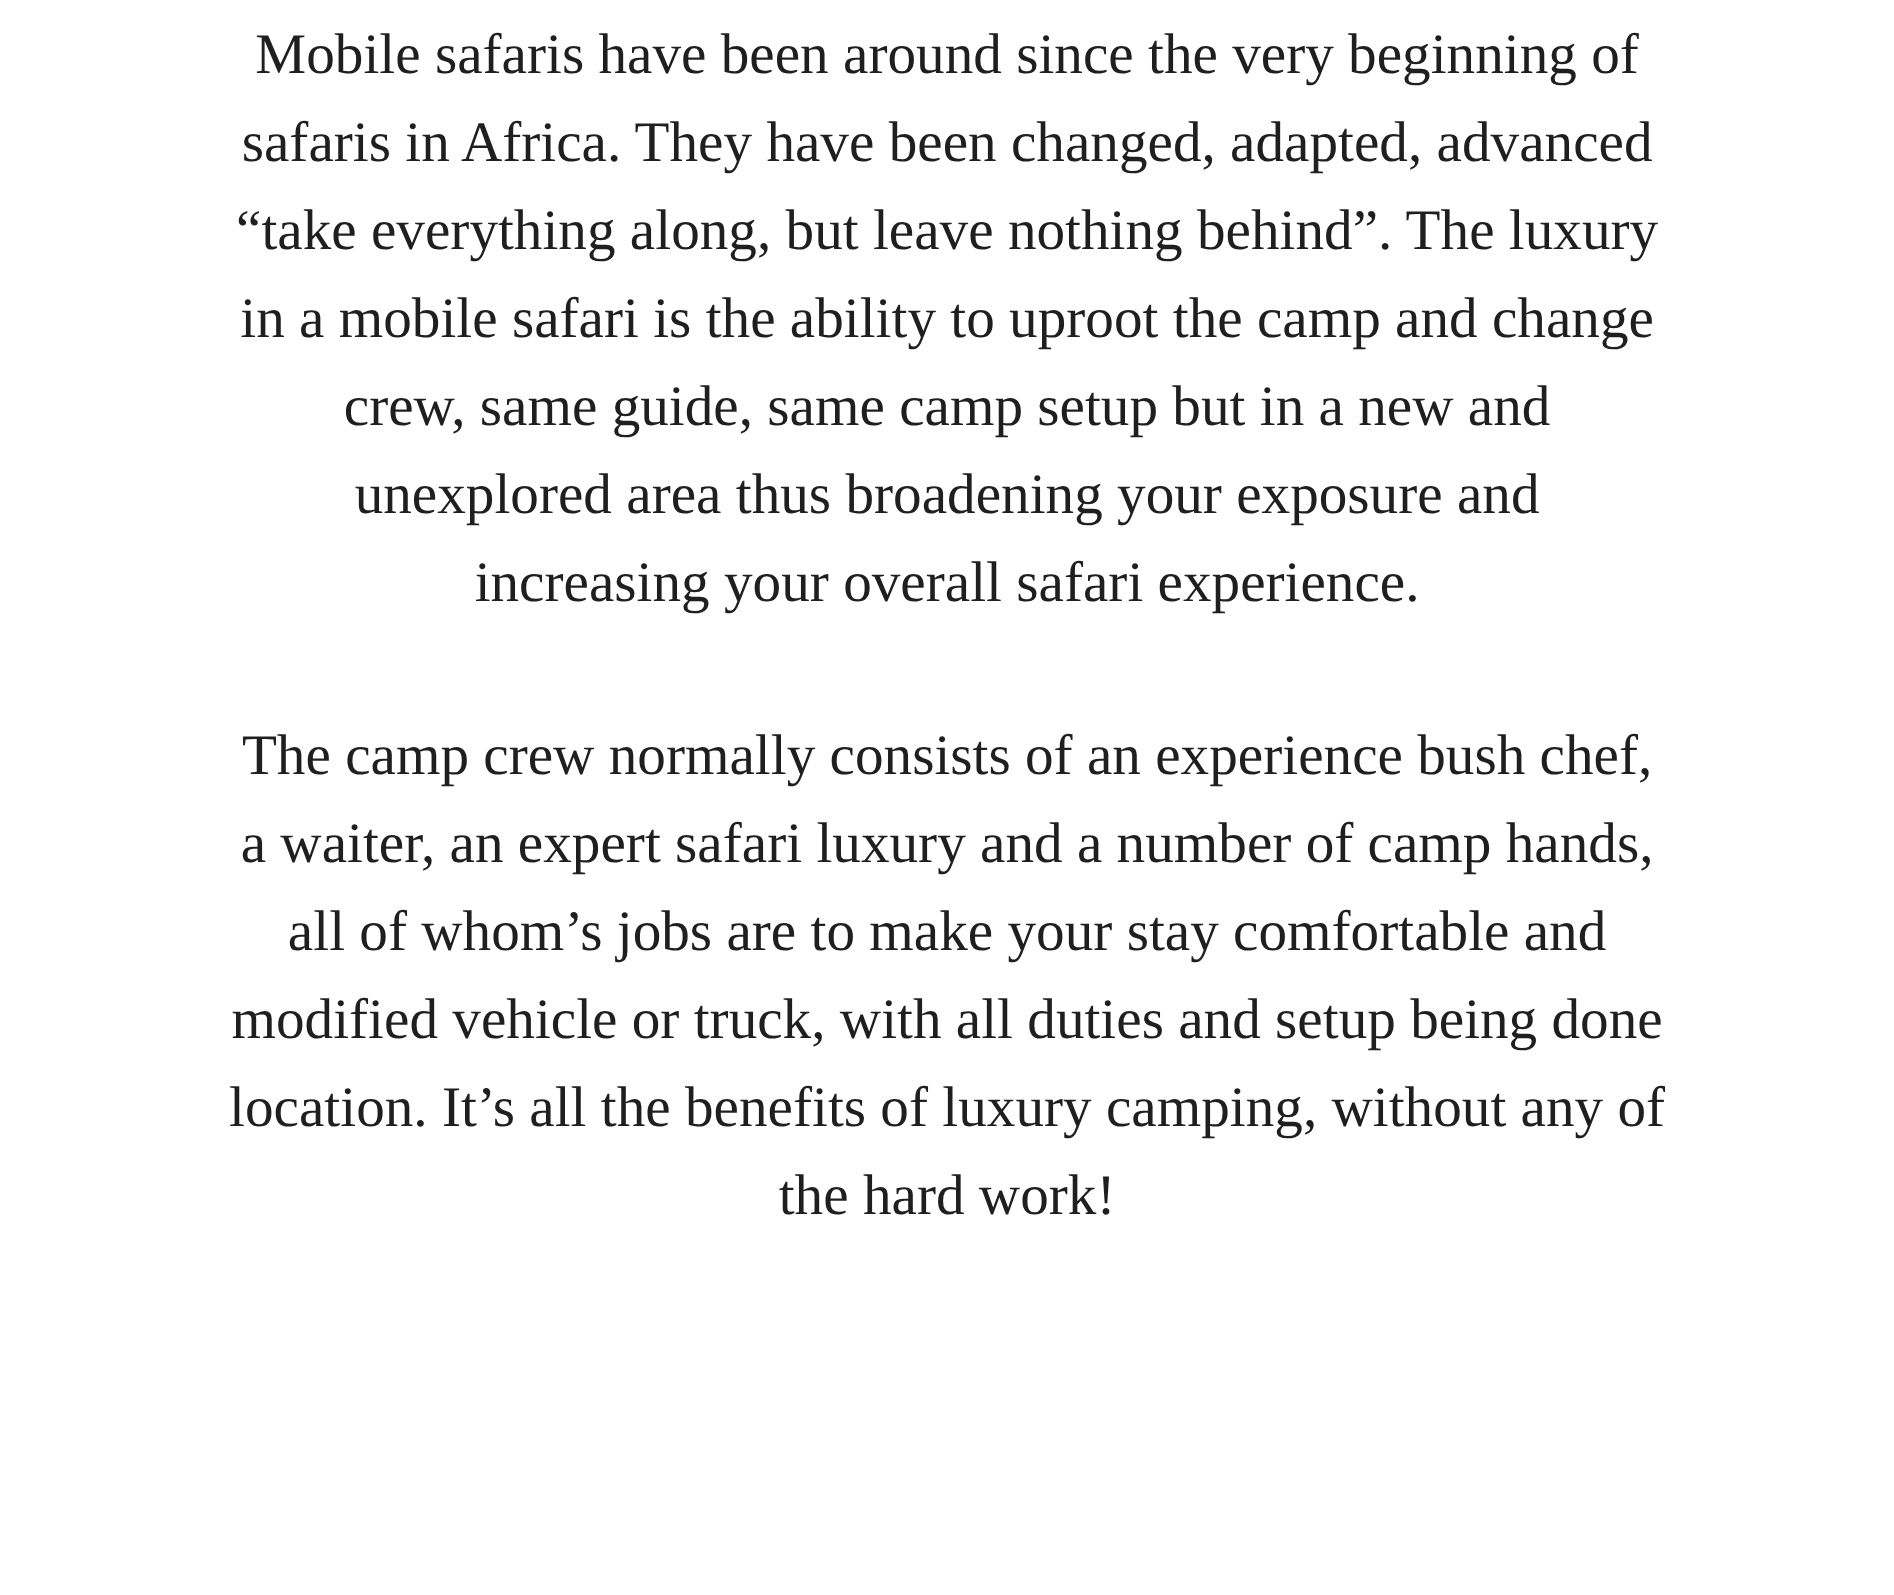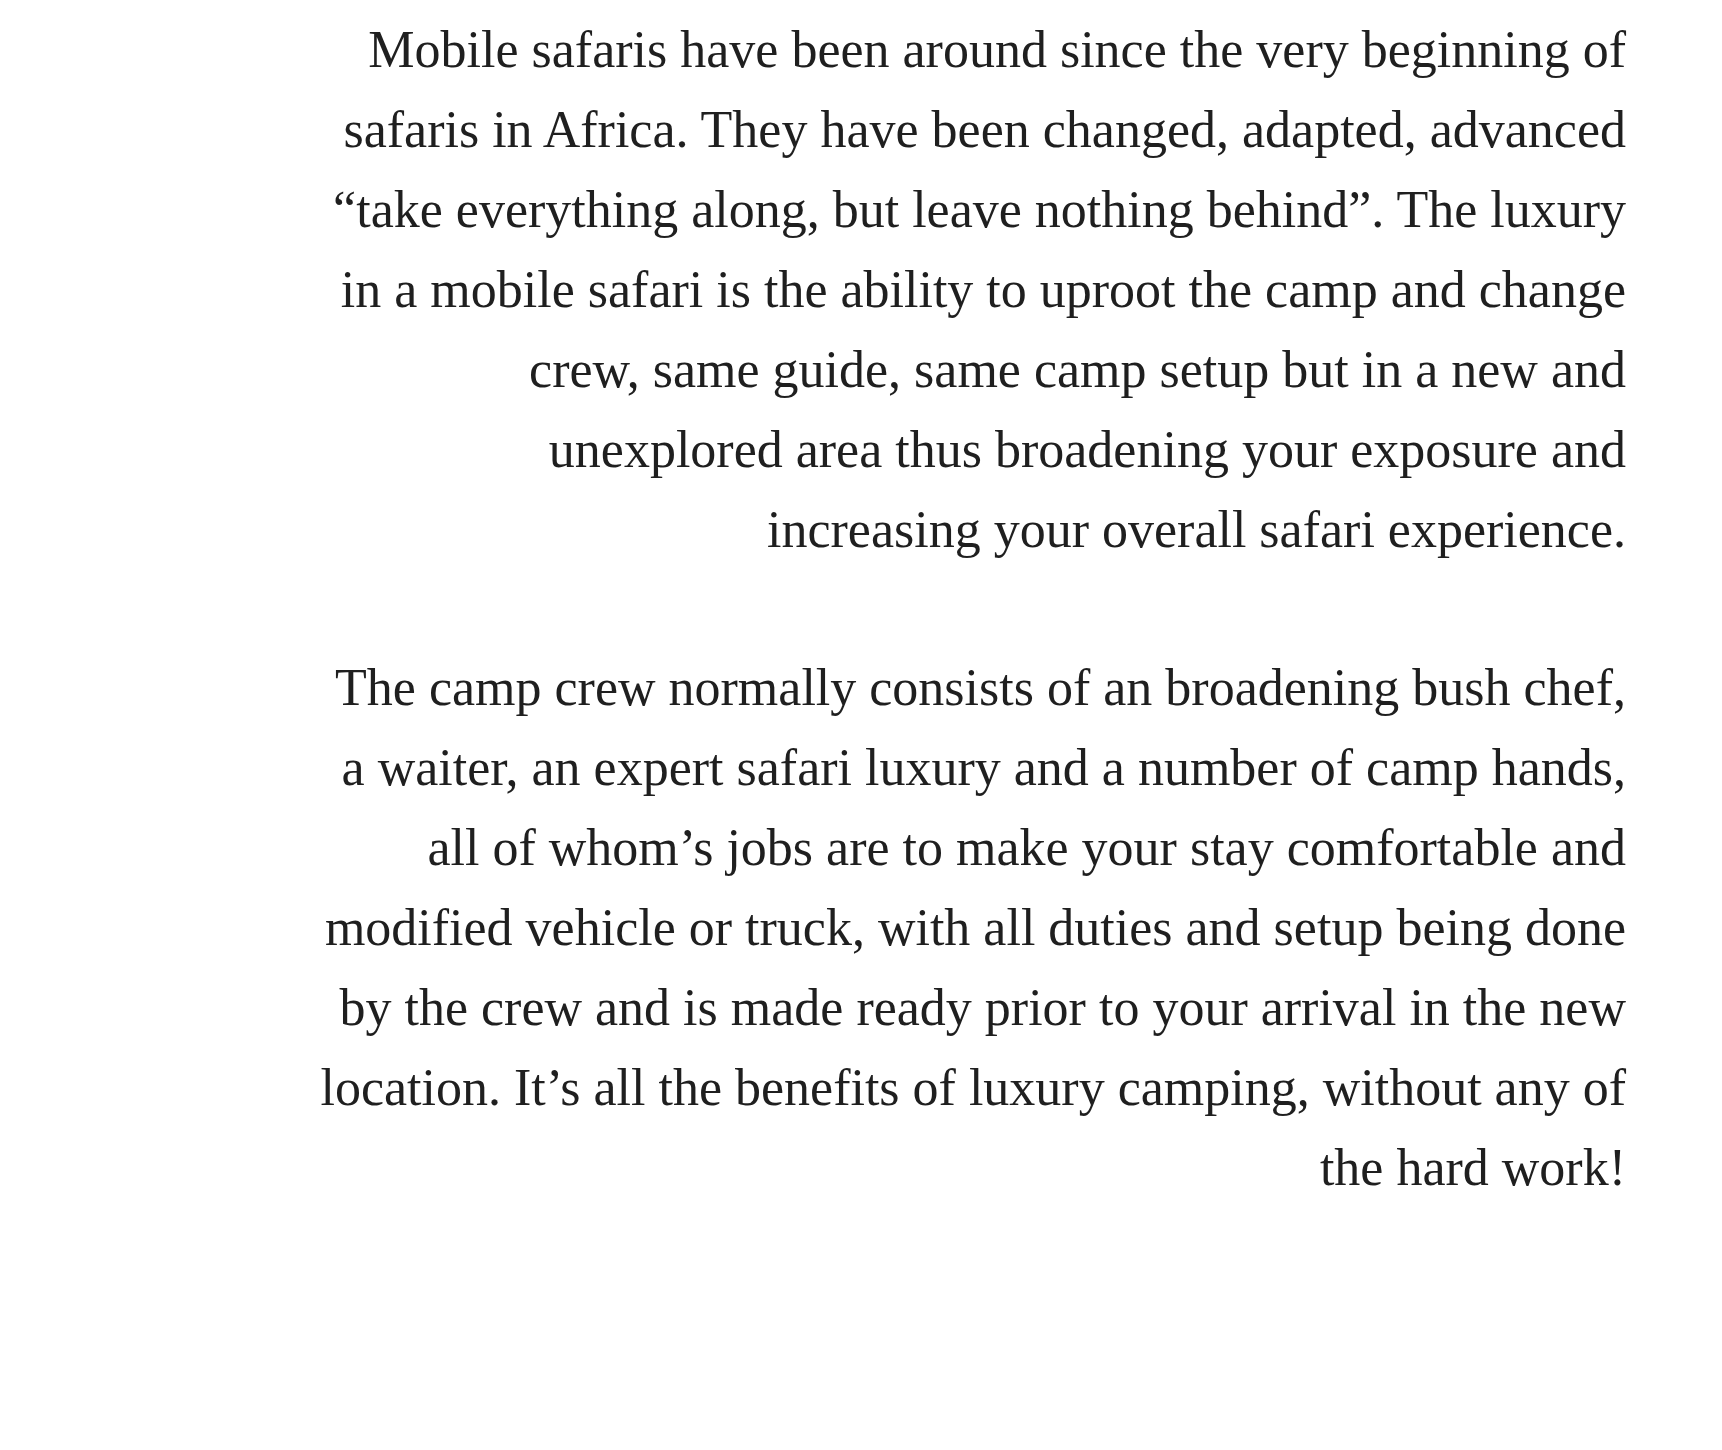--- a/index.html
+++ b/index.html
@@ -18,21 +18,20 @@
     margin: 0 auto;
     padding-top: 10px;
     text-align: center;
     font-family: "Liberation Serif", serif;
     font-size: 52px;
     line-height: 80px;
     color: #1f1f1f;
   }
   .paragraph {
     margin: 0;
-    text-align: right;
   }
   .paragraph + .paragraph {
     margin-top: 78px;
   }
   .line {
     display: block;
     white-space: nowrap;
   }
 </style>
 </head>
@@ -44,22 +43,21 @@
     <span class="line">Mobile safaris have been around since the very beginning of</span>
     <span class="line">safaris in Africa. They have been changed, adapted, advanced</span>
     <span class="line">“take everything along, but leave nothing behind”. The luxury</span>
     <span class="line">in a mobile safari is the ability to uproot the camp and change</span>
     <span class="line">crew, same guide, same camp setup but in a new and</span>
     <span class="line">unexplored area thus broadening your exposure and</span>
     <span class="line">increasing your overall safari experience.</span>
   </p>
 
   <p class="paragraph">
-    <span class="line">The camp crew normally consists of an broadening bush chef,</span>
+    <span class="line">The camp crew normally consists of an experience bush chef,</span>
     <span class="line">a waiter, an expert safari luxury and a number of camp hands,</span>
     <span class="line">all of whom’s jobs are to make your stay comfortable and</span>
     <span class="line">modified vehicle or truck, with all duties and setup being done</span>
-    <span class="line">by the crew and is made ready prior to your arrival in the new</span>
     <span class="line">location. It’s all the benefits of luxury camping, without any of</span>
     <span class="line">the hard work!</span>
   </p>
 
 </main>
 
 </body></html>

